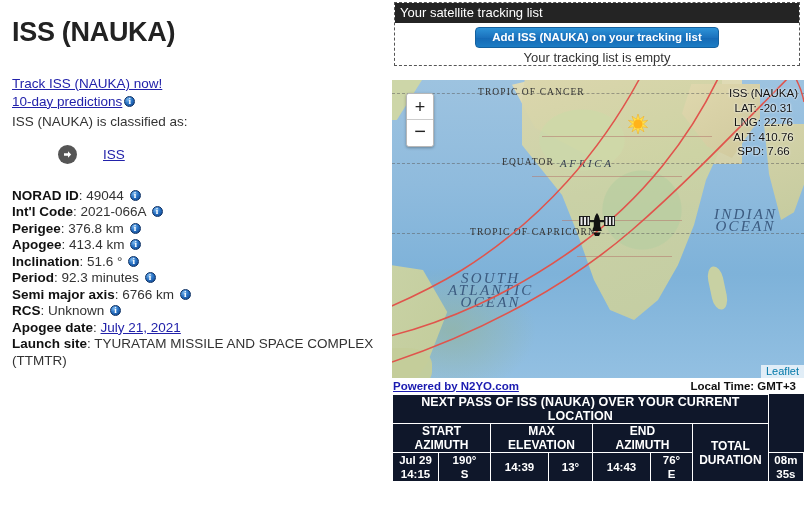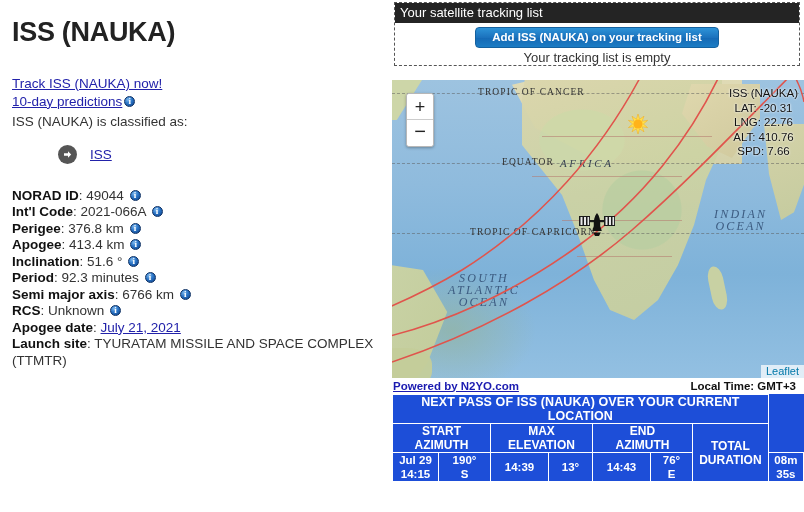--- a/index.html
+++ b/index.html
@@ -48,21 +48,21 @@
   #classified-line {
     font-size: 13.5px;
     color: #333;
     margin-top: 5px;
   }
   #class-row {
     margin-top: 16px;
     margin-left: 46px;
     display: flex;
     align-items: center;
-    gap: 13px;
+    gap: 26px;
   }
   .arrow-icon {
     width: 19px; height: 19px;
     border-radius: 50%;
     background: #555555;
     display: inline-flex;
     align-items: center;
     justify-content: center;
     flex: none;
   }
@@ -245,21 +245,21 @@
     position: absolute;
     font-family: "Liberation Serif", serif;
     font-style: italic;
     color: #2f3d52;
     white-space: nowrap;
   }
   .ocean-label {
     position: absolute;
     font-family: "Liberation Serif", serif;
     font-style: italic;
-    font-size: 12px;
+    font-size: 15px;
     letter-spacing: 2.2px;
     color: #3c5b80;
     text-align: center;
     line-height: 12px;
   }
 
   
   #tracks { position: absolute; inset: 0; pointer-events: none; }
 
   
@@ -341,21 +341,21 @@
     font-size: 11.5px;
     font-weight: bold;
     color: #111;
   }
 
   
   #pass-table {
     position: absolute; left: 0; top: 394px;
     width: 412px;
     border-collapse: collapse;
-    background: #1d4ed8;
+    background: #0f172a;
     color: #ffffff;
     font-size: 11.5px;
     font-weight: bold;
     text-align: center;
   }
   #pass-table td, #pass-table th {
     border: 1px solid #ffffff;
     padding: 0;
   }
   #pass-title-cell {

